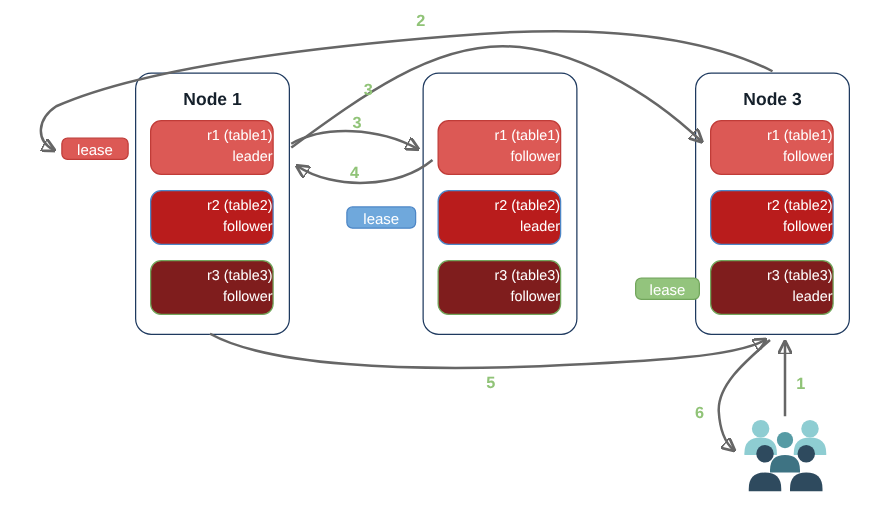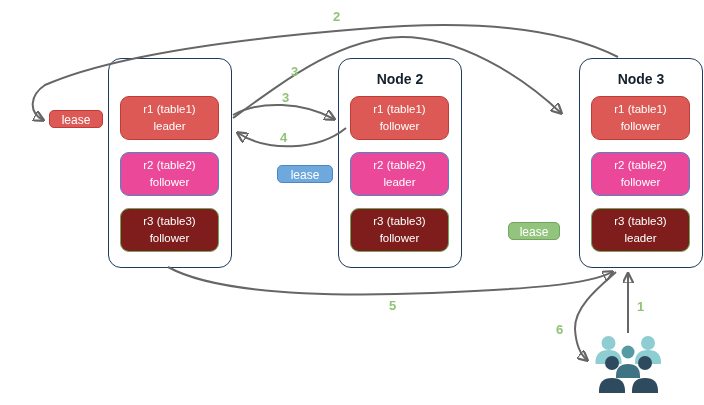--- a/index.html
+++ b/index.html
@@ -7,33 +7,33 @@
     position:relative;width:704px;height:405px;background:#ffffff;
     font-family:"Liberation Sans",sans-serif;overflow:hidden;
   }
   
   .node{
     position:absolute;top:58px;width:124px;height:210px;background:#ffffff;
     border:1.6px solid #1f3a5f;border-radius:13px;box-sizing:border-box;
   }
   .node--1{left:108px}
   .node--2{left:338px}
-  .node--3{left:579px}
+  .node--3{left:556px}
   .node-title{
     margin-top:12px;text-align:center;font-weight:bold;font-size:14px;color:#15202b;
   }
   
   .replica{
     position:absolute;left:11px;width:99px;height:44px;border-radius:9px;
-    box-sizing:border-box;text-align:center;color:#ffffff;font-size:11.5px;
+    box-sizing:border-box;text-align:right;color:#ffffff;font-size:11.5px;
     line-height:1.5;padding-top:4px;
   }
   .replica span{display:block}
   .replica--red{background:#dc5955;border:1.5px solid #c03c38}
-  .replica--blue{background:#ec4899;border:1.5px solid #4d86c6}
+  .replica--blue{background:#b91c1c;border:1.5px solid #4d86c6}
   .replica--green{background:#7f1d1d;border:1.5px solid #72a65c}
   .replica--r1{top:37px}
   .replica--r2{top:93px}
   .replica--r3{top:149px}
   
   .lease{
     position:absolute;height:18px;box-sizing:border-box;border-radius:5px;
     color:#ffffff;font-size:12px;text-align:center;line-height:19px;
   }
   .lease--red{left:49px;top:110px;width:54px;background:#dc5955;border:1.5px solid #c03c38}
@@ -48,36 +48,36 @@
   .arrows path{fill:none;stroke:#666666;stroke-width:2}
   
   .people{position:absolute;left:592px;top:332px;width:74px;height:64px}
 </style>
 </head>
 <body>
 
 <div class="canvas">
 
   <div class="node node--1">
+    <div class="node-title">Node 1</div>
     <div class="replica replica--red replica--r1">
       <span>r1 (table1)</span>
       <span>leader</span>
     </div>
     <div class="replica replica--blue replica--r2">
       <span>r2 (table2)</span>
       <span>follower</span>
     </div>
     <div class="replica replica--green replica--r3">
       <span>r3 (table3)</span>
       <span>follower</span>
     </div>
   </div>
 
   <div class="node node--2">
-    <div class="node-title">Node 2</div>
     <div class="replica replica--red replica--r1">
       <span>r1 (table1)</span>
       <span>follower</span>
     </div>
     <div class="replica replica--blue replica--r2">
       <span>r2 (table2)</span>
       <span>leader</span>
     </div>
     <div class="replica replica--green replica--r3">
       <span>r3 (table3)</span>

